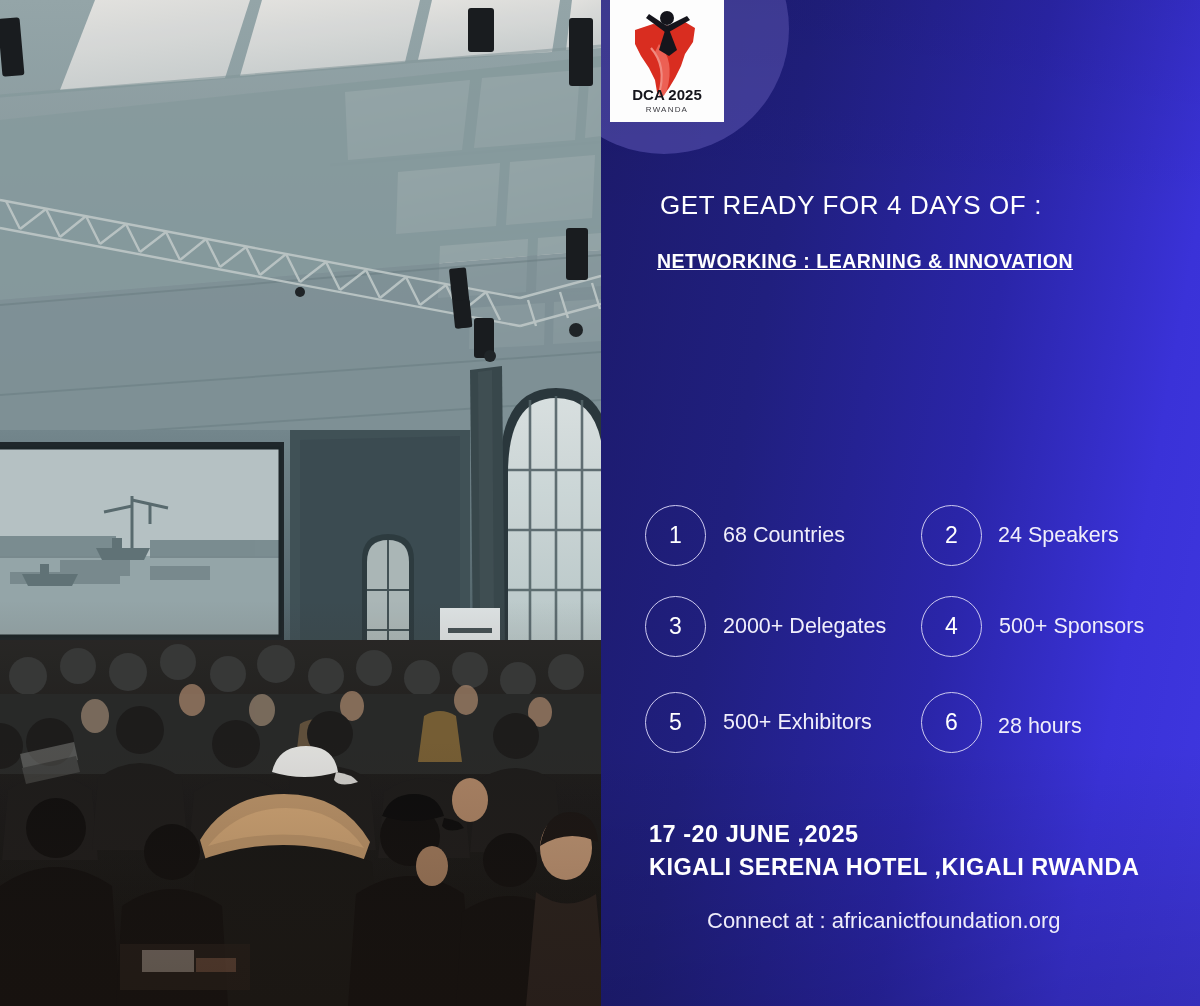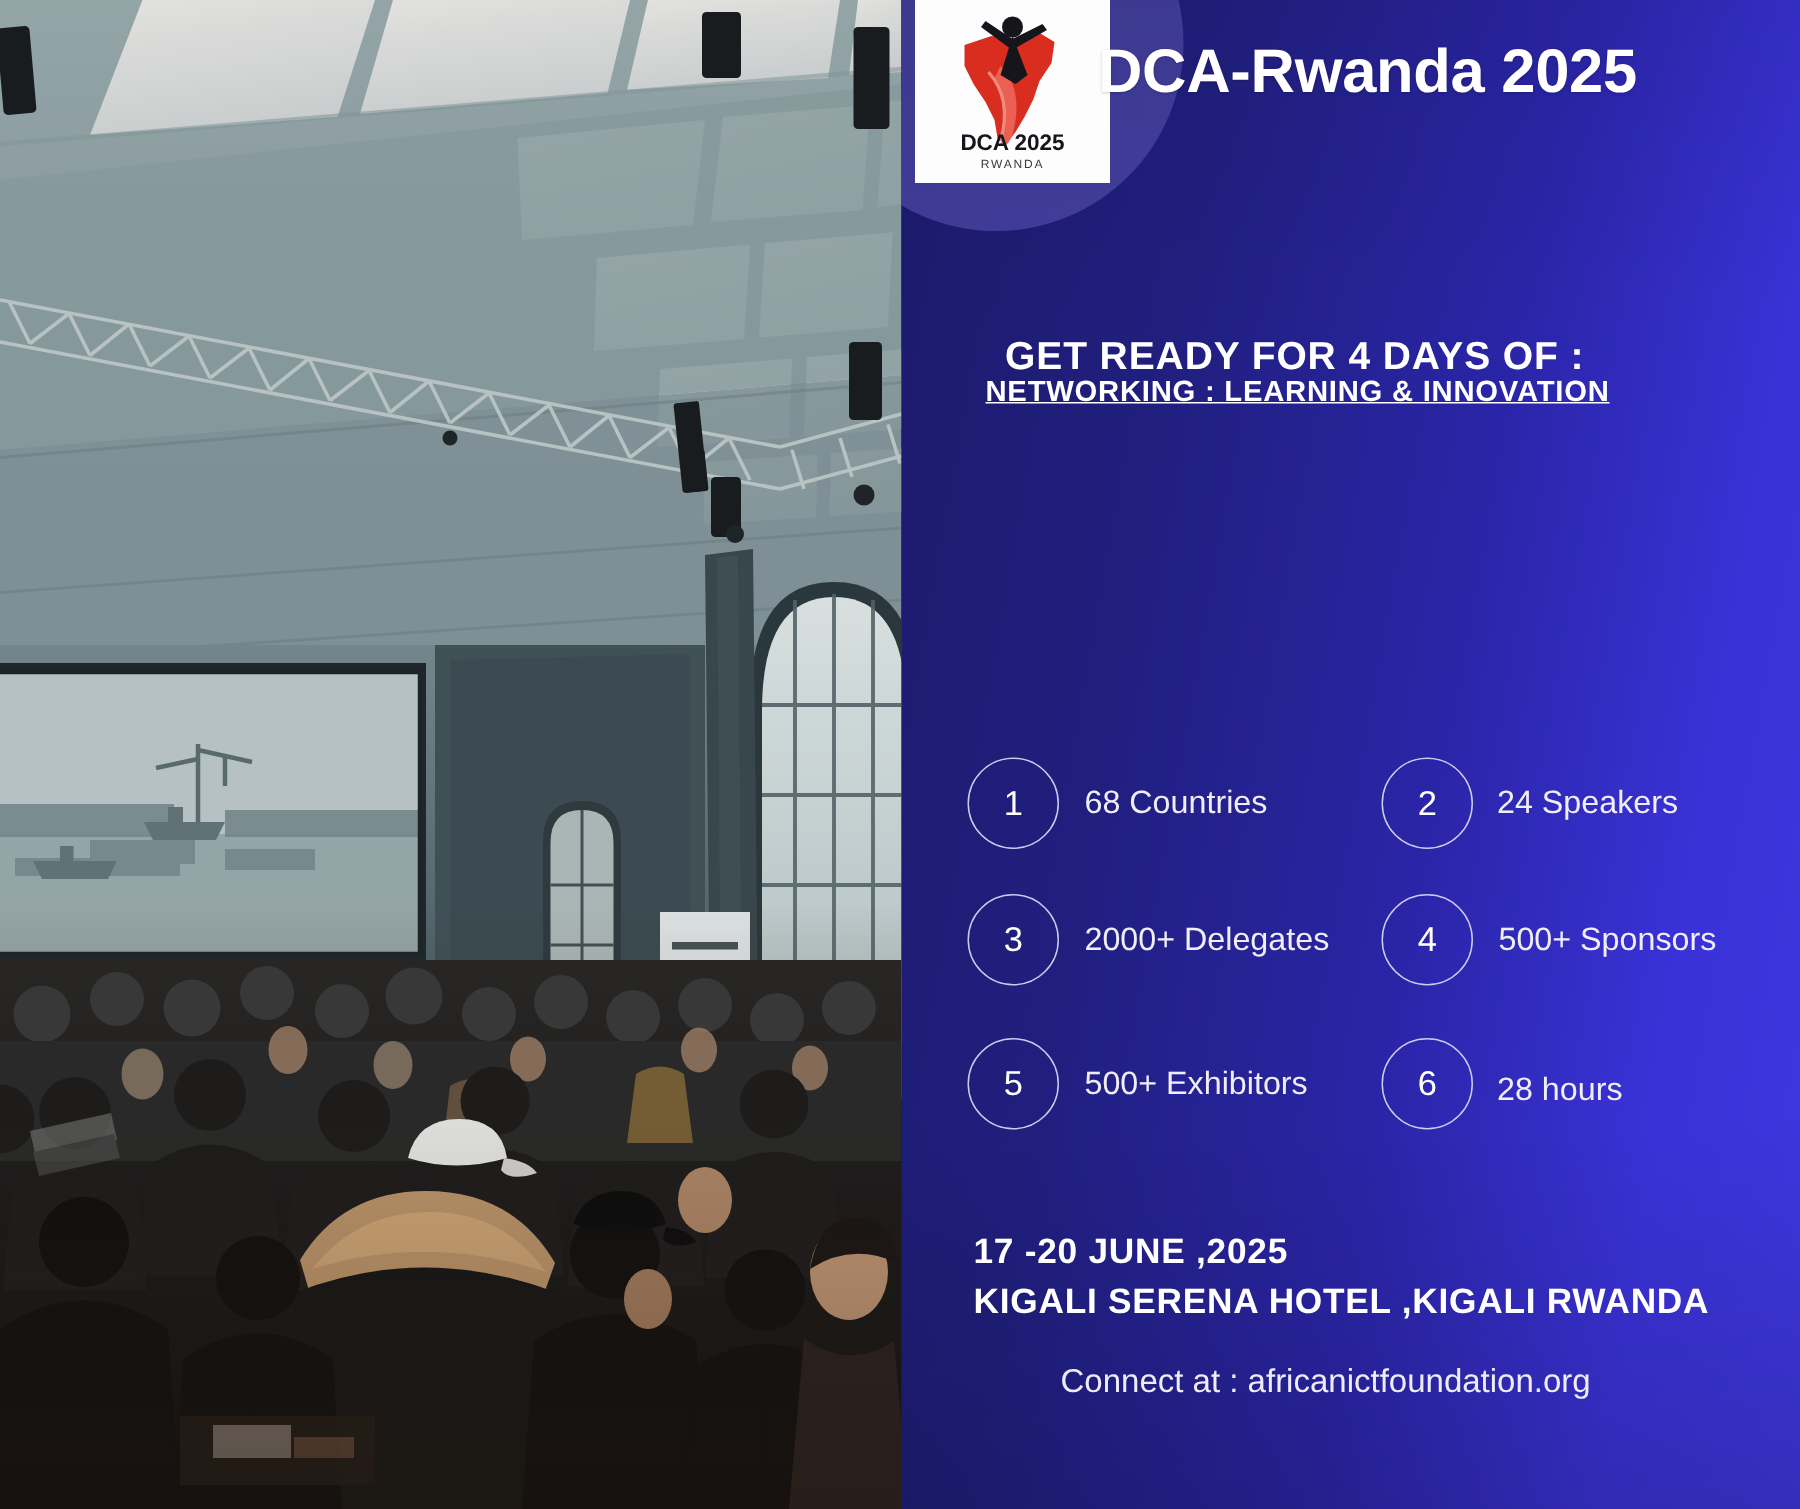--- a/index.html
+++ b/index.html
@@ -53,21 +53,21 @@
     border-radius: 50%;
     background: #4f4aa8;
     opacity: .72;
   }
   .panel-inner { position: relative; width: 100%; height: 100%; }
 
   
   .logo-card {
     position: absolute;
     left: 9px; top: 0;
-    width: 130px; height: 122px;
+    width: 114px; height: 122px;
     background: #fdfdfd;
     display: flex;
     align-items: center;
     justify-content: center;
   }
   .logo-card svg { display: block; }
 
   .brand-title {
     position: absolute;
     left: 131px; top: 24px;
@@ -83,27 +83,26 @@
     left: 149px; top: 95px;
     width: 420px;
     font-size: 21.5px;
     line-height: 1.33;
     color: #eceaf8;
   }
 
   
   .get-ready {
     position: absolute;
-    left: 69px; top: 190px;
+    left: 59px; top: 190px;
     font-size: 26px;
-    font-weight: bold;
+    font-weight: normal;
     color: #ffffff;
     letter-spacing: .6px;
     white-space: nowrap;
-    margin-top: 32px;
   }
   .tagline {
     position: absolute;
     left: 56px; top: 250px;
     font-size: 19.5px;
     font-weight: bold;
     color: #ffffff;
     letter-spacing: .5px;
     white-space: nowrap;
     text-decoration: underline;
@@ -482,21 +481,20 @@
           <circle cx="52" cy="14" r="7" fill="#15151c"></circle>
           <path d="M52,20 L62,46 L54,52 L44,46 Z" fill="#15151c"></path>
           <path d="M52,22 L34,10 L31,14 L50,28 Z" fill="#15151c"></path>
           <path d="M52,22 L72,12 L75,16 L54,28 Z" fill="#15151c"></path>
 
           <text x="52" y="96" text-anchor="middle" font-family="'Liberation Sans', sans-serif" font-size="15" font-weight="bold" fill="#15151c">DCA 2025</text>
           <text x="52" y="108" text-anchor="middle" font-family="'Liberation Sans', sans-serif" font-size="8" letter-spacing="1.2" fill="#3a3a40">RWANDA</text>
         </svg>
       </div>
 
-      <div class="brand-title">DCA-Rwanda 2025</div>
 
       <div class="get-ready">GET READY FOR 4 DAYS OF :</div>
       <div class="tagline">NETWORKING : LEARNING &amp; INNOVATION</div>
 
 
       <div class="stats">
         <div class="stat-row">
           <div class="stat col-a" data-row="0">
             <div class="stat-circle">1</div>
             <div class="stat-label">68 Countries</div>

